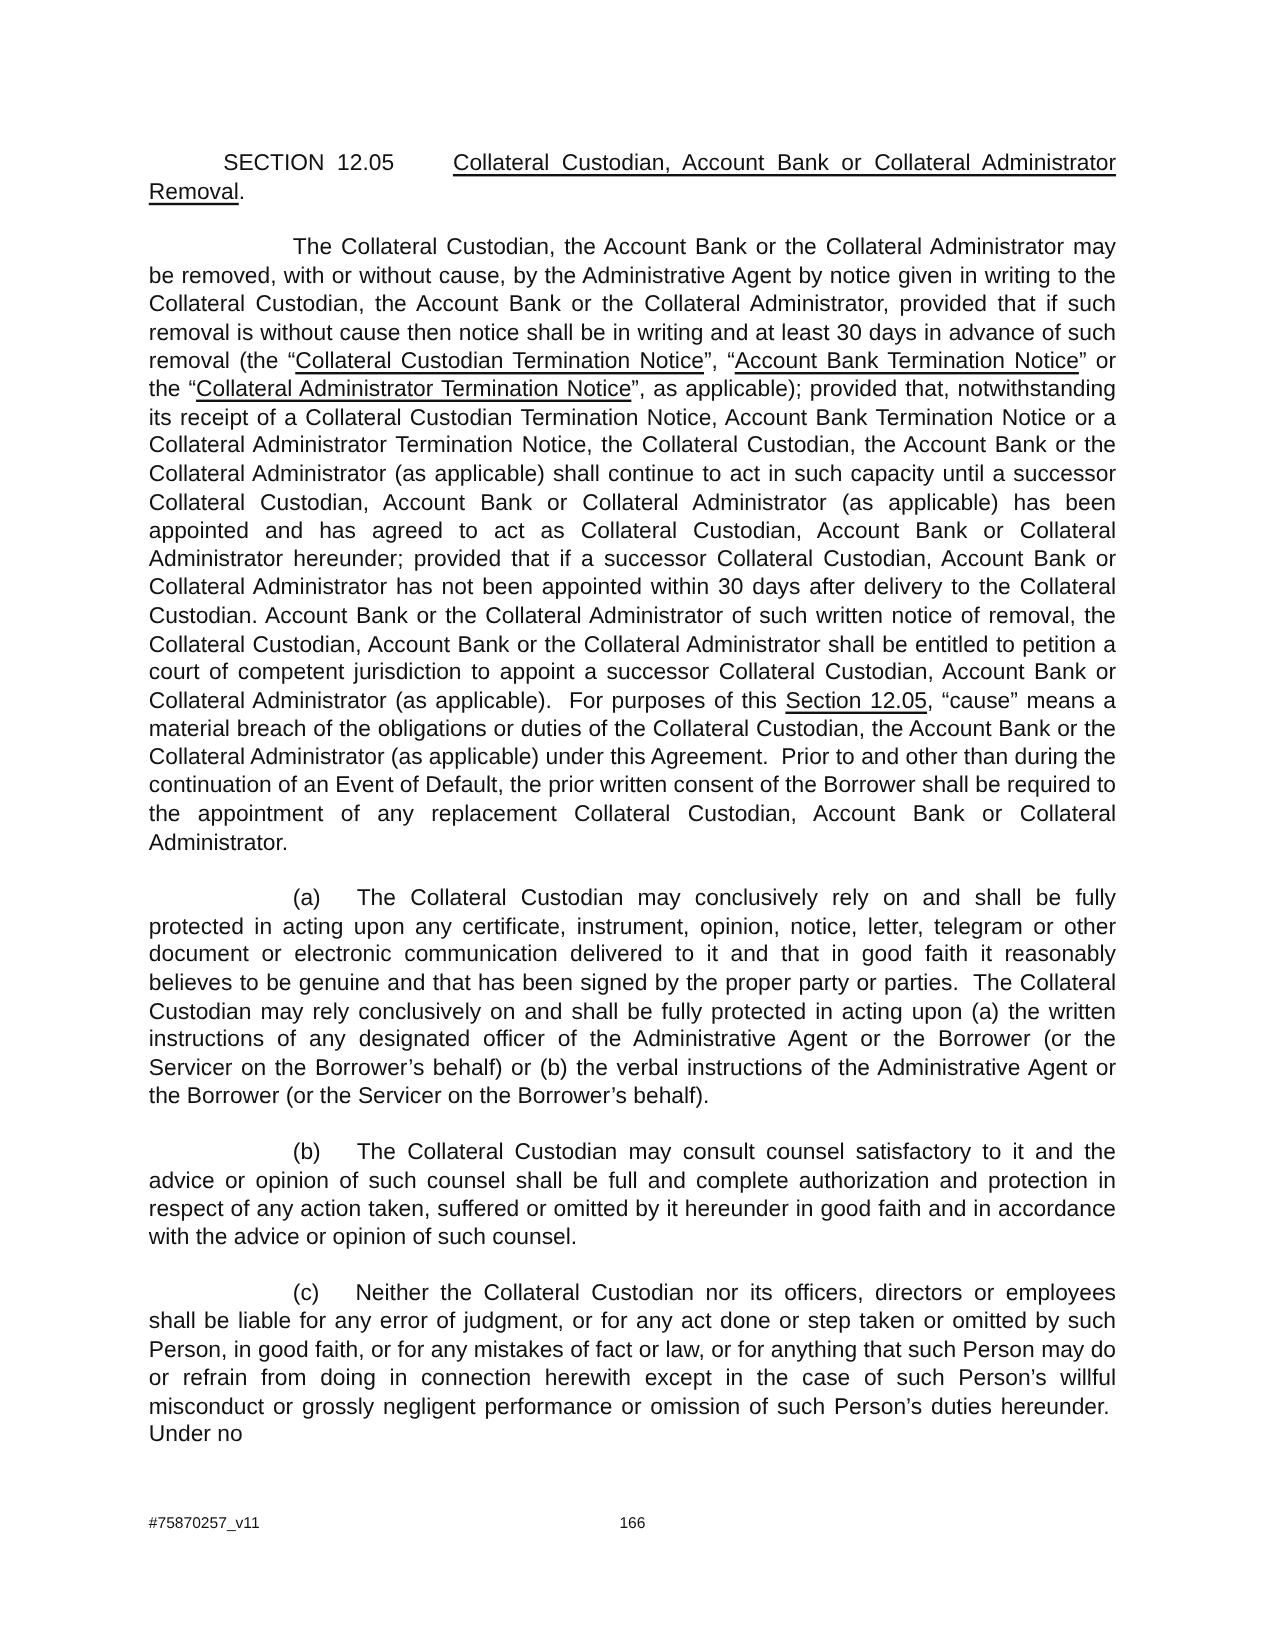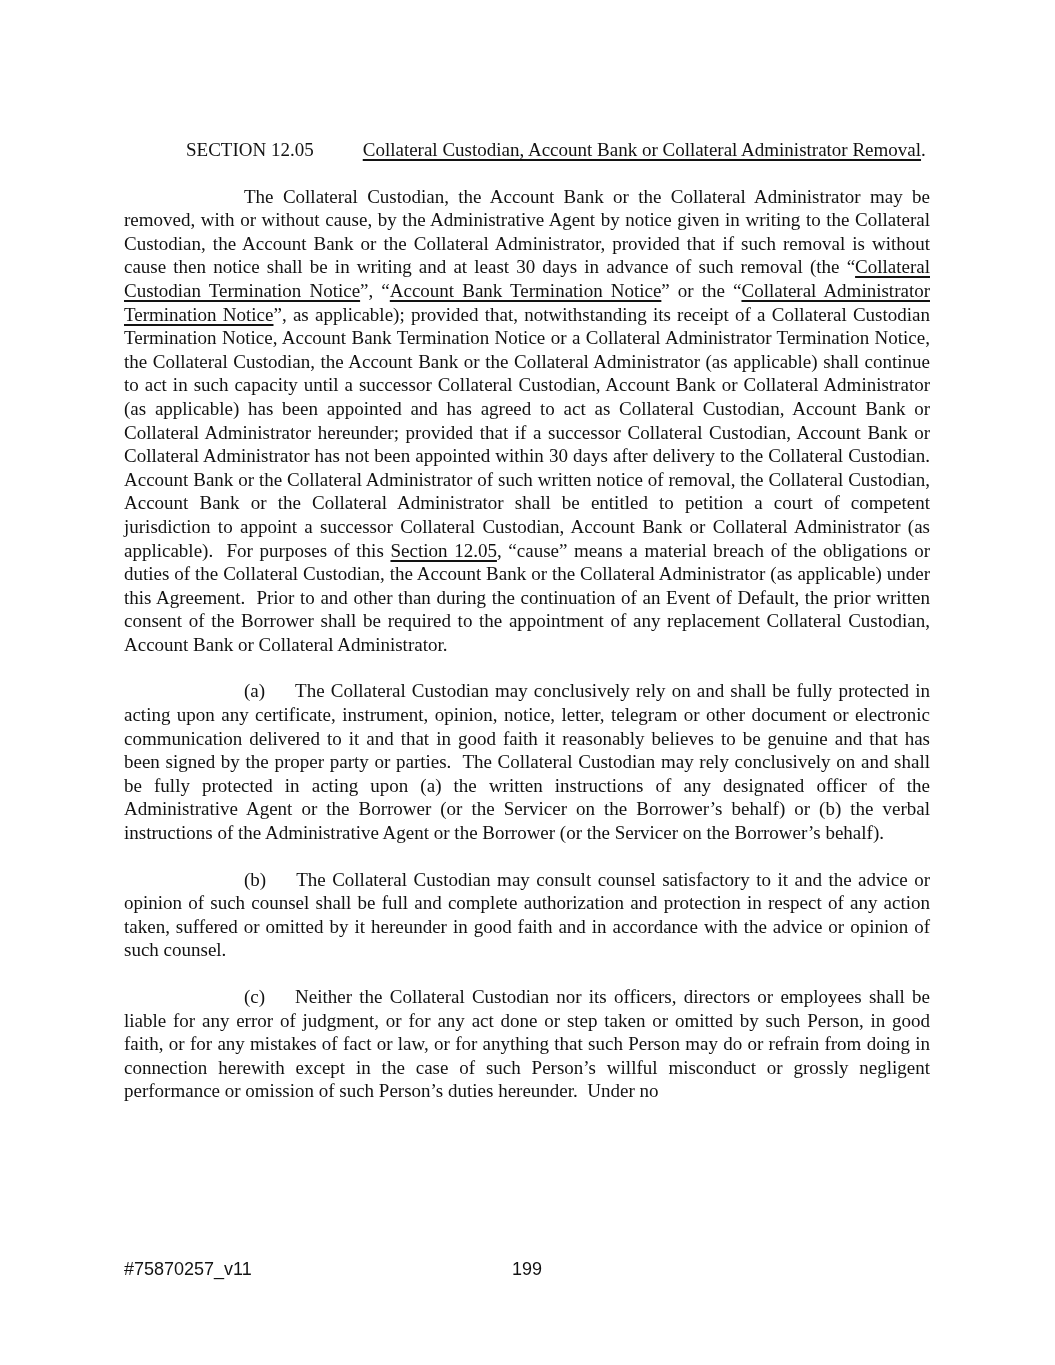--- a/index.html
+++ b/index.html
@@ -18,38 +18,37 @@
   .doc-body {
     position: absolute;
     left: 124px;
     top: 125px;
     width: 806px;
     font-size: 19px;
     line-height: 23.6px;
     text-align: justify;
   }
   .doc-body p {
-    margin: 13px 0 23px 0;
-    font-family: Liberation Serif, serif;
+    margin: 0 0 23px 0;
   }
   p.heading { text-indent: 62px; }
   p.body-para { text-indent: 120px; }
   .u {
     text-decoration: underline;
     text-underline-offset: 3px;
     text-decoration-thickness: 1.5px;
   }
   .tab-wide { display: inline-block; width: 49px; }
   .tab-narrow { display: inline-block; width: 30px; }
   .footer {
     position: absolute;
     left: 124px;
     right: 125px;
     top: 1258px;
-    font-size: 18px;
+    font-size: 13px;
     line-height: 22px;
     color: #121212;
   }
   .pgnum {
     position: absolute;
     left: 50%;
     transform: translateX(-50%);
   }
 </style>
 </head>
@@ -58,14 +57,14 @@
 <div class="doc-body">
   <p class="heading"><span>SECTION 12.05</span><span class="tab-wide"></span><span class="u">Collateral Custodian, Account Bank or Collateral Administrator Removal</span><span>.</span></p>
   <p class="body-para"><span>The Collateral Custodian, the Account Bank or the Collateral Administrator may be removed, with or without cause, by the Administrative Agent by notice given in writing to the Collateral Custodian, the Account Bank or the Collateral Administrator, provided that if such removal is without cause then notice shall be in writing and at least 30 days in advance of such removal (the “</span><span class="u">Collateral Custodian Termination Notice</span><span>”, “</span><span class="u">Account Bank Termination Notice</span><span>” or the “</span><span class="u">Collateral Administrator Termination Notice</span><span>”, as applicable); provided that, notwithstanding its receipt of a Collateral Custodian Termination Notice, Account Bank Termination Notice or a Collateral Administrator Termination Notice, the Collateral Custodian, the Account Bank or the Collateral Administrator (as applicable) shall continue to act in such capacity until a successor Collateral Custodian, Account Bank or Collateral Administrator (as applicable) has been appointed and has agreed to act as Collateral Custodian, Account Bank or Collateral Administrator hereunder; provided that if a successor Collateral Custodian, Account Bank or Collateral Administrator has not been appointed within 30 days after delivery to the Collateral Custodian. Account Bank or the Collateral Administrator of such written notice of removal, the Collateral Custodian, Account Bank or the Collateral Administrator shall be entitled to petition a court of competent jurisdiction to appoint a successor Collateral Custodian, Account Bank or Collateral Administrator (as applicable).&nbsp; For purposes of this </span><span class="u">Section 12.05</span><span>, “cause” means a material breach of the obligations or duties of the Collateral Custodian, the Account Bank or the Collateral Administrator (as applicable) under this Agreement.&nbsp; Prior to and other than during the continuation of an Event of Default, the prior written consent of the Borrower shall be required to the appointment of any replacement Collateral Custodian, Account Bank or Collateral Administrator.</span></p>
   <p class="body-para"><span>(a)</span><span class="tab-narrow"></span><span>The Collateral Custodian may conclusively rely on and shall be fully protected in acting upon any certificate, instrument, opinion, notice, letter, telegram or other document or electronic communication delivered to it and that in good faith it reasonably believes to be genuine and that has been signed by the proper party or parties.&nbsp; The Collateral Custodian may rely conclusively on and shall be fully protected in acting upon (a) the written instructions of any designated officer of the Administrative Agent or the Borrower (or the Servicer on the Borrower’s behalf) or (b) the verbal instructions of the Administrative Agent or the Borrower (or the Servicer on the Borrower’s behalf).</span></p>
   <p class="body-para"><span>(b)</span><span class="tab-narrow"></span><span>The Collateral Custodian may consult counsel satisfactory to it and the advice or opinion of such counsel shall be full and complete authorization and protection in respect of any action taken, suffered or omitted by it hereunder in good faith and in accordance with the advice or opinion of such counsel.</span></p>
   <p class="body-para"><span>(c)</span><span class="tab-narrow"></span><span>Neither the Collateral Custodian nor its officers, directors or employees shall be liable for any error of judgment, or for any act done or step taken or omitted by such Person, in good faith, or for any mistakes of fact or law, or for anything that such Person may do or refrain from doing in connection herewith except in the case of such Person’s willful misconduct or grossly negligent performance or omission of such Person’s duties hereunder.&nbsp; Under no</span></p>
 </div>
 
 <div class="footer">
   <span>#75870257_v11</span>
-  <span class="pgnum">199</span>
+  <span class="pgnum">166</span>
 </div>
 
 </body></html>

